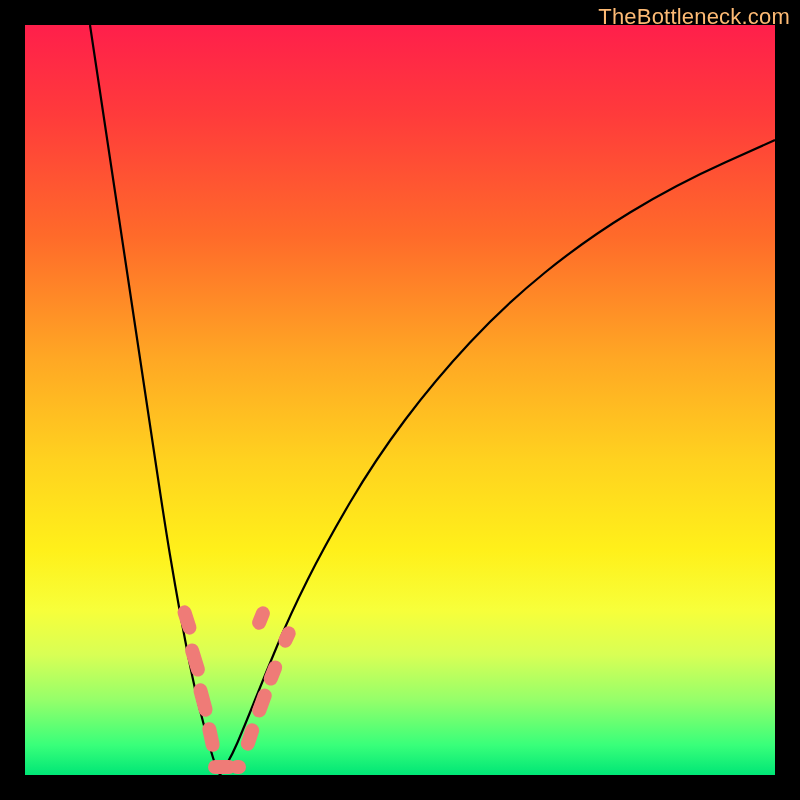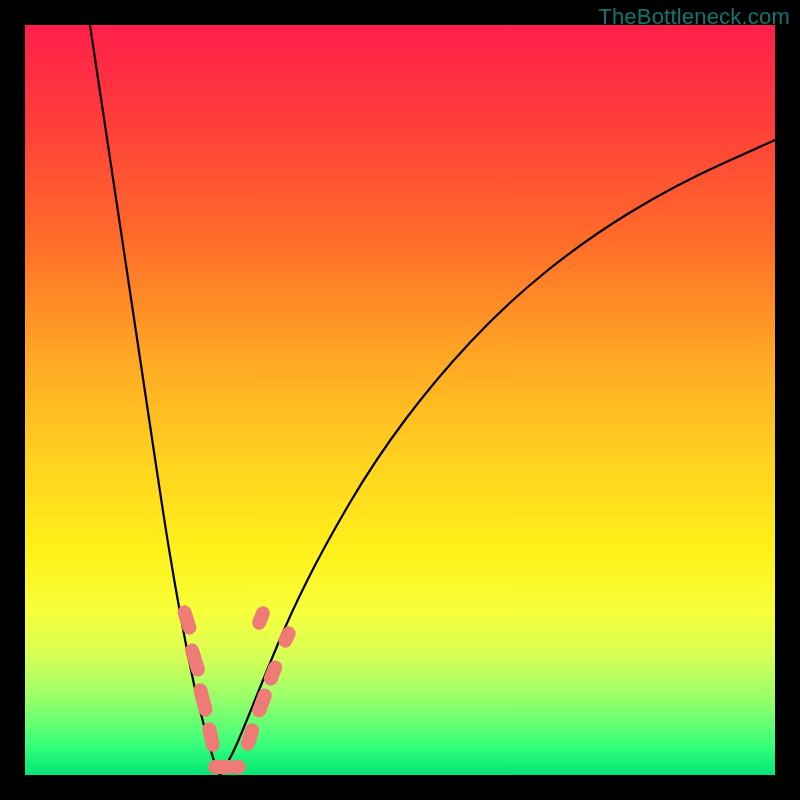--- a/index.html
+++ b/index.html
@@ -27,21 +27,21 @@
       #f7ff3a 78%,
       #d8ff55 84%,
       #95ff6a 90%,
       #39ff7a 96%,
       #00e676 100%);
   }
   .watermark {
     position: absolute;
     top: 4px;
     right: 10px;
-    color: #0f766e;
+    color: #fdba74;
     font-size: 22px;
     font-weight: 500;
     letter-spacing: 0.2px;
   }
   svg.curves {
     position: absolute;
     left: 25px;
     top: 25px;
     width: 750px;
     height: 750px;

